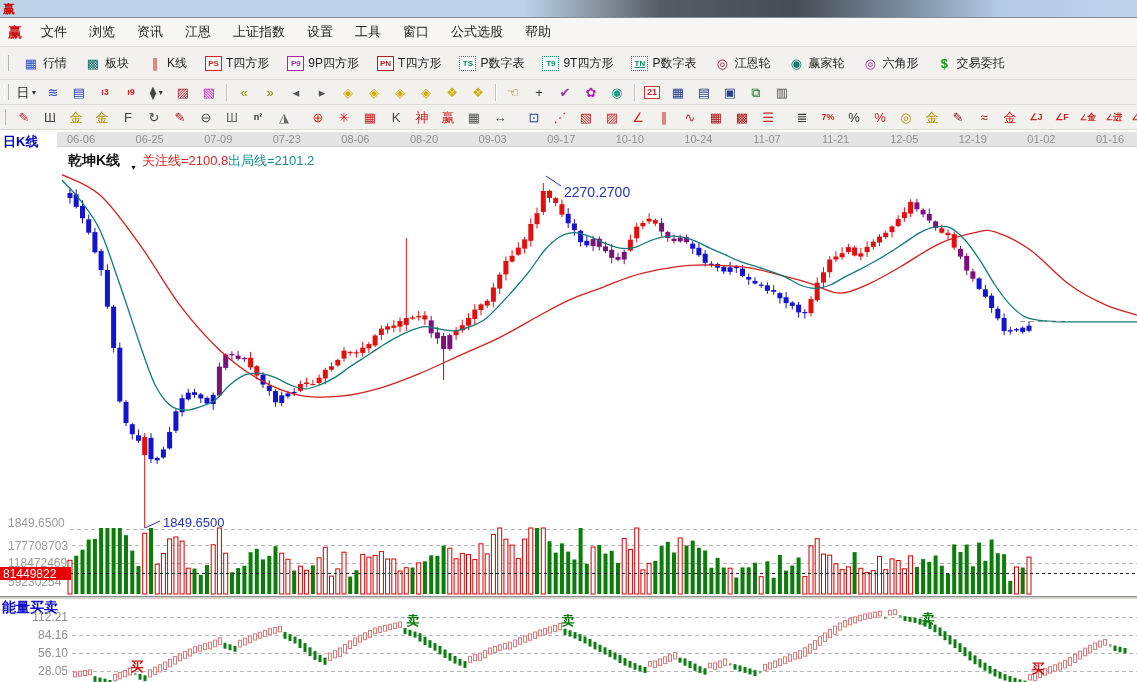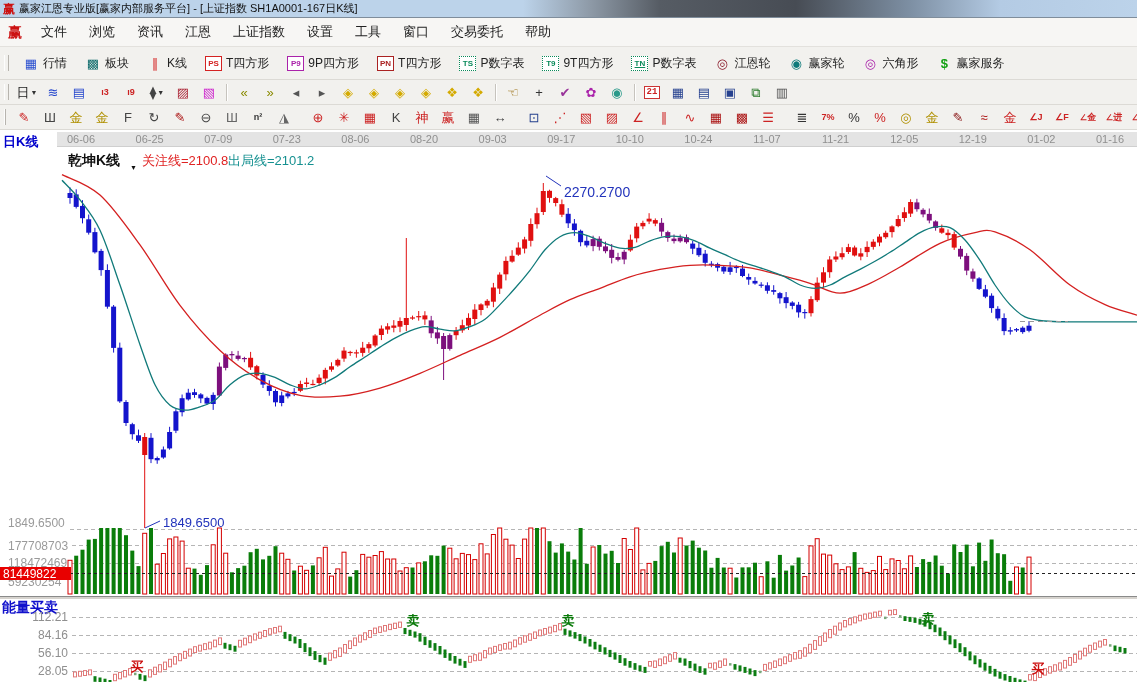--- a/index.html
+++ b/index.html
@@ -33,33 +33,32 @@
 
   #chartwrap{position:relative;width:1137px;height:557px;background:#fff;}
   #chart{position:absolute;left:0;top:0;display:block;font-family:"Liberation Sans",sans-serif;}
 </style>
 </head>
 <body>
 
 <div id="app">
   <div class="titlebar">
     <span class="logo">赢</span>
-    <span class="title-text">赢家江恩专业版[赢家内部服务平台] - [上证指数  SH1A0001-167日K线]</span>
   </div>
   <div class="menubar">
     <span class="logo">赢</span>
   <span class="menu-item">文件</span>
       <span class="menu-item">浏览</span>
       <span class="menu-item">资讯</span>
       <span class="menu-item">江恩</span>
       <span class="menu-item">上证指数</span>
       <span class="menu-item">设置</span>
       <span class="menu-item">工具</span>
       <span class="menu-item">窗口</span>
-      <span class="menu-item">交易委托</span>
+      <span class="menu-item">公式选股</span>
       <span class="menu-item">帮助</span>
     </div>
   <div class="toolbar tb1">
       <span class="grip"></span>
       <div class="tbtn">
         <span class="icon16" style="color: rgb(42, 79, 208);">▦</span>
         <span>行情</span>
       </div>
       <div class="tbtn">
         <span class="icon16" style="color: rgb(13, 107, 107);">▩</span>
@@ -100,21 +99,21 @@
       <div class="tbtn">
         <span class="icon16" style="color: rgb(13, 122, 122);">◉</span>
         <span>赢家轮</span>
       </div>
       <div class="tbtn">
         <span class="icon16" style="color: rgb(170, 34, 170);">◎</span>
         <span>六角形</span>
       </div>
       <div class="tbtn">
         <span class="icon16" style="color: rgb(17, 160, 17); font-weight: bold;">$</span>
-        <span>赢家服务</span>
+        <span>交易委托</span>
       </div>
     </div>
   <div class="toolbar tb2">
       <span class="grip"></span>
       <div class="sbtn">
         <span style="color: rgb(34, 34, 34);">日</span>
         <span class="drop">▼</span>
       </div>
       <div class="sbtn">
         <span style="color: rgb(34, 68, 204);">≋</span>
@@ -180,21 +179,21 @@
         <span style="color: rgb(153, 51, 153);">✔</span>
       </div>
       <div class="sbtn">
         <span style="color: rgb(170, 34, 170);">✿</span>
       </div>
       <div class="sbtn">
         <span style="color: rgb(42, 154, 138);">◉</span>
       </div>
       <span class="sep"></span>
       <div class="sbtn">
-        <span class="boxed" style="color: rgb(204, 34, 34); font-family: Liberation Mono, monospace;">21</span>
+        <span class="boxed" style="color: rgb(204, 34, 34);">21</span>
       </div>
       <div class="sbtn">
         <span style="color: rgb(38, 65, 143);">▦</span>
       </div>
       <div class="sbtn">
         <span style="color: rgb(38, 65, 143);">▤</span>
       </div>
       <div class="sbtn">
         <span style="color: rgb(38, 65, 143);">▣</span>
       </div>

